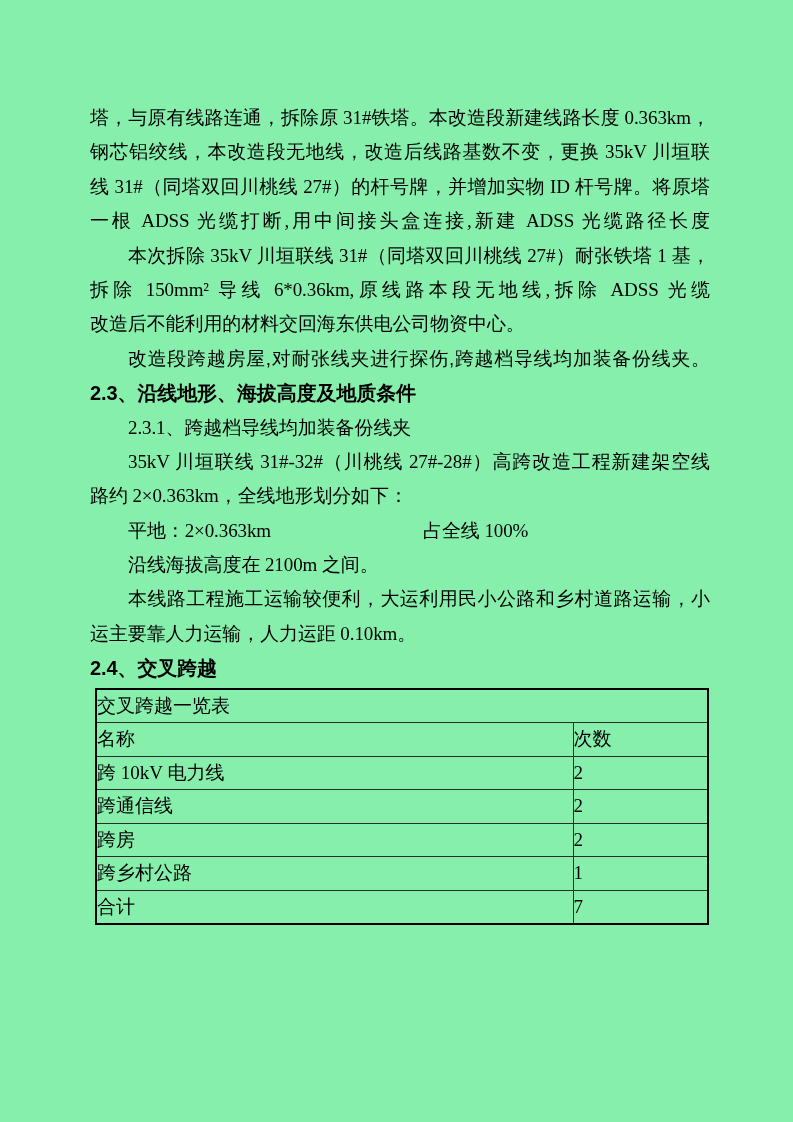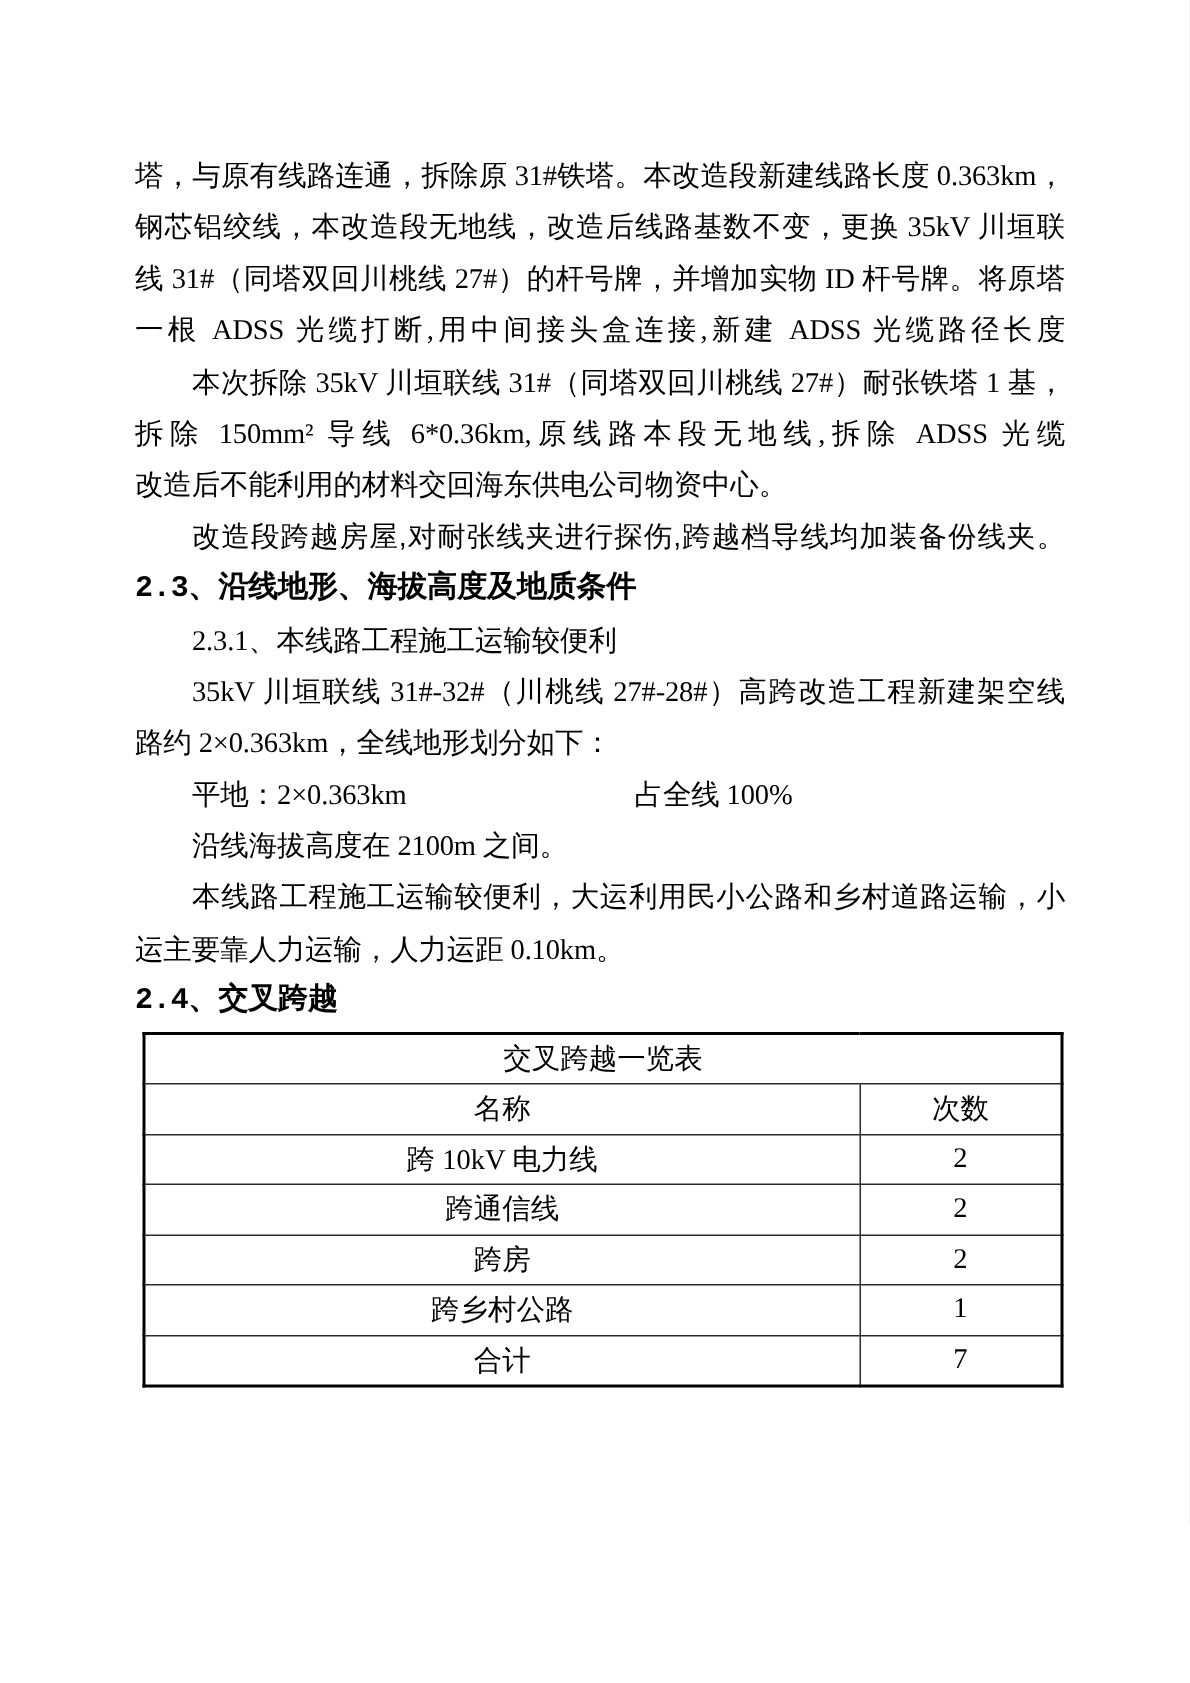--- a/index.html
+++ b/index.html
@@ -1,19 +1,19 @@
 <!DOCTYPE html>
 <html><head>
 <meta charset="utf-8">
 <style>
   html,body{margin:0;padding:0;background:#e8e8e8;}
   .page{
     position:relative;
     width:793px;height:1122px;
-    background:#ffffff;
+    background:#86efac;
     color:#000000;
     font-family:"Liberation Serif","DejaVu Serif",serif;
     overflow:hidden;
     margin:0 auto;
   }
   .content{
     position:absolute;
     left:90px;top:101px;
     width:620px;
   }
@@ -30,37 +30,37 @@
     text-align-last:justify;
     overflow:hidden;
   }
   .indent{ text-indent:38px; }
   .b{
     font-family:"Liberation Sans","DejaVu Sans",sans-serif;
     font-weight:normal;
     font-size:19px;
   }
   .h{
-    font-family:Liberation Mono, monospace;
+    font-family:Liberation Sans, sans-serif;
     font-weight:bold;
     font-size:20px;
   }
   .gap{ display:inline-block; width:152px; }
   table.cross{
     border-collapse:collapse;
     table-layout:fixed;
     width:612px;
     margin-left:5px;
     margin-top:2px;
     border:2px solid #000;
   }
   table.cross td{
     border:1px solid #2b2b2b;
     height:32.5px;
-    text-align:center;
+    text-align:left;
     vertical-align:middle;
     font-size:19px;
     padding:0;
     overflow:hidden;
   }
   .col-name{ width:477px; }
   .col-count{ width:135px; }
 </style>
 </head>
 <body>
@@ -70,21 +70,21 @@
 
     <div class="line fill">塔，与原有线路连通，拆除原 31#铁塔。本改造段新建线路长度 0.363km，</div>
     <div class="line fill">钢芯铝绞线，本改造段无地线，改造后线路基数不变，更换 35kV 川垣联</div>
     <div class="line fill">线 31#（同塔双回川桃线 27#）的杆号牌，并增加实物 ID 杆号牌。将原塔</div>
     <div class="line fill">一根 ADSS 光缆打断,用中间接头盒连接,新建 ADSS 光缆路径长度 0.363km。</div>
     <div class="line fill indent">本次拆除 35kV 川垣联线 31#（同塔双回川桃线 27#）耐张铁塔 1 基，</div>
     <div class="line fill">拆除 150mm² 导线 6*0.36km,原线路本段无地线,拆除 ADSS 光缆 1*0.288km。</div>
     <div class="line">改造后不能利用的材料交回海东供电公司物资中心。</div>
     <div class="line fill indent b">改造段跨越房屋,对耐张线夹进行探伤,跨越档导线均加装备份线夹。</div>
     <div class="line h">2.3、沿线地形、海拔高度及地质条件</div>
-    <div class="line indent">2.3.1、本线路工程施工运输较便利</div>
+    <div class="line indent">2.3.1、跨越档导线均加装备份线夹</div>
     <div class="line fill indent">35kV 川垣联线 31#-32#（川桃线 27#-28#）高跨改造工程新建架空线</div>
     <div class="line">路约 2×0.363km，全线地形划分如下：</div>
     <div class="line indent">
       <span>平地：2×0.363km</span><span class="gap"></span><span>占全线 100%</span>
     </div>
     <div class="line indent">沿线海拔高度在 2100m 之间。</div>
     <div class="line fill indent">本线路工程施工运输较便利，大运利用民小公路和乡村道路运输，小</div>
     <div class="line">运主要靠人力运输，人力运距 0.10km。</div>
     <div class="line h">2.4、交叉跨越</div>
 

